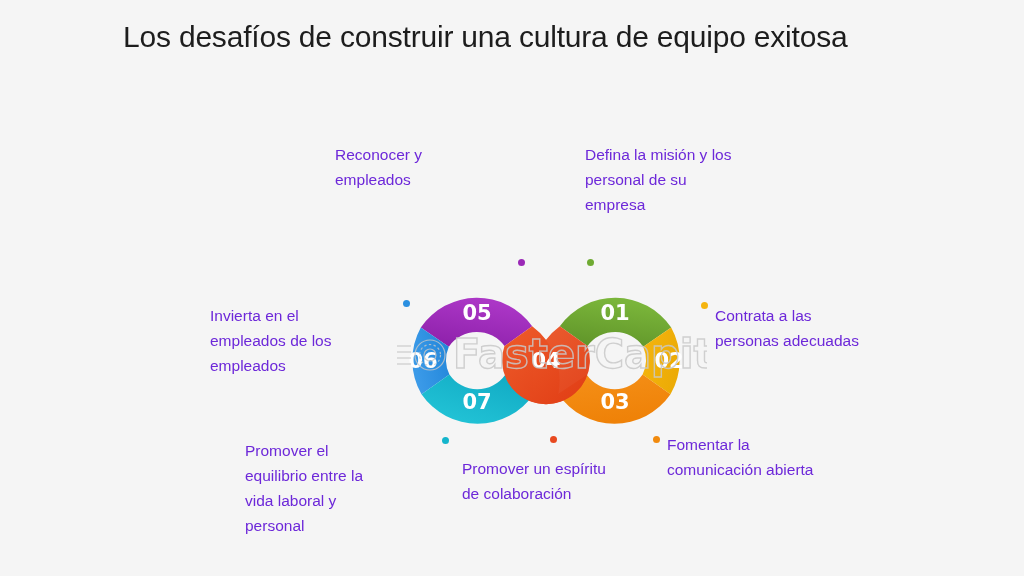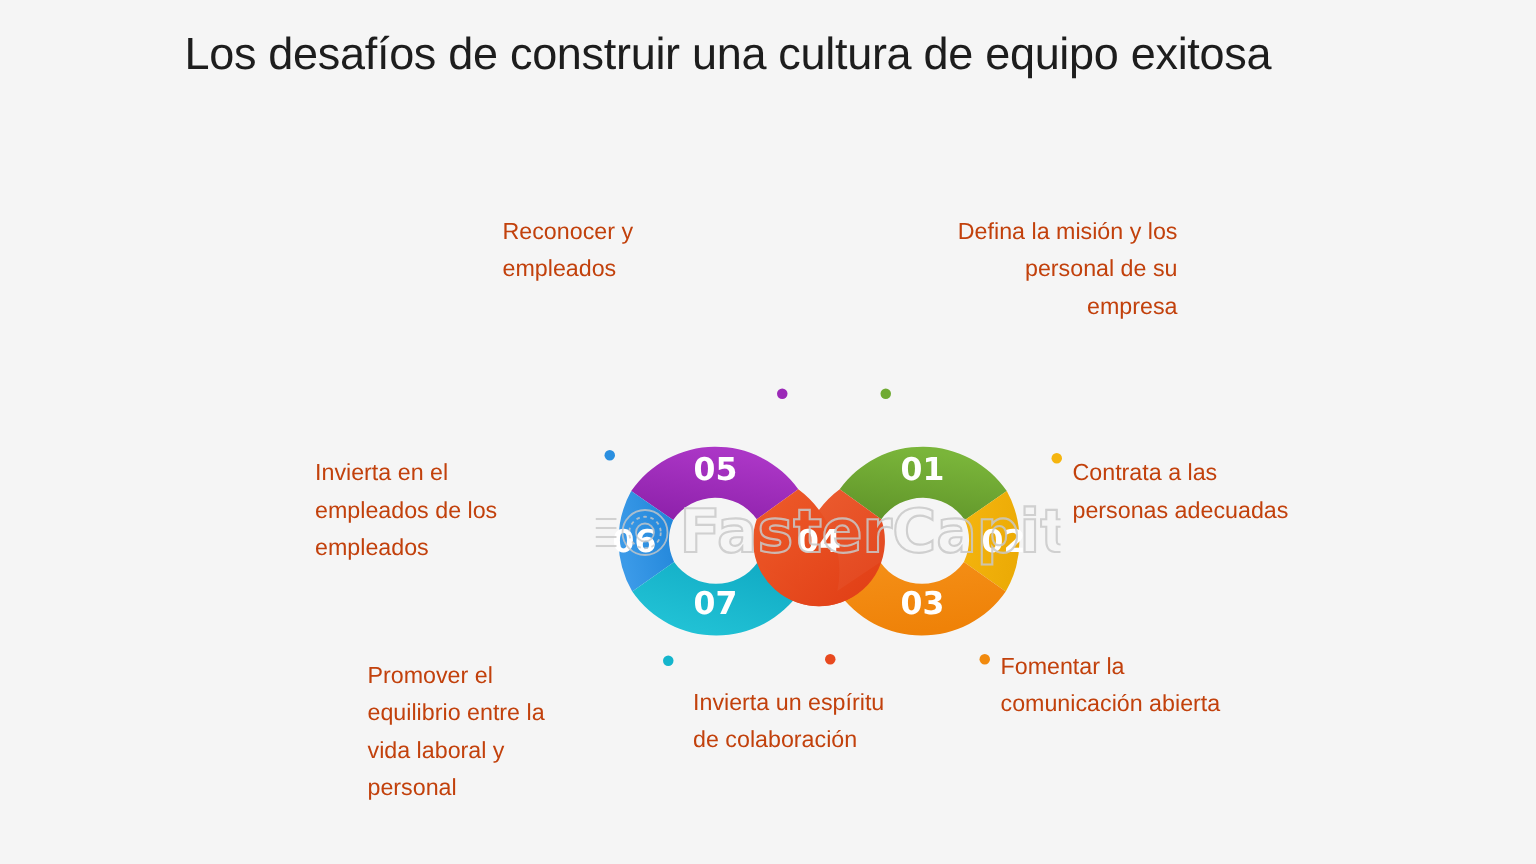--- a/index.html
+++ b/index.html
@@ -19,21 +19,21 @@
     font-weight:400;
     color:#1d1d1d;
     letter-spacing:-0.2px;
     white-space:nowrap;
   }
 
   .label{
     position:absolute;
     font-size:15.5px;
     line-height:25px;
-    color:#c2410c;
+    color:#6d28d9;
     font-family:"Liberation Sans", sans-serif;
   }
 
   .dot{
     position:absolute;
     width:7px;height:7px;
     border-radius:50%;
   }
 
   .diagram{
@@ -79,21 +79,21 @@
 
 <div id="stage">
 
   <div class="title">Los desafíos de construir una cultura de equipo exitosa</div>
 
   <div class="label" style="left:290px;top:142px;width:185px;">
     <div>Reconocer y</div>
     <div>empleados</div>
   </div>
 
-  <div class="label" style="left:540px;top:142px;width:200px;text-align:right;">
+  <div class="label" style="left:540px;top:142px;width:200px;">
     <div>Defina la misión y los</div>
     <div>personal de su</div>
     <div>empresa</div>
   </div>
 
   <div class="label" style="left:165px;top:303px;width:175px;">
     <div>Invierta en el</div>
     <div>empleados de los</div>
     <div>empleados</div>
   </div>
@@ -104,21 +104,21 @@
   </div>
 
   <div class="label" style="left:200px;top:438px;width:160px;">
     <div>Promover el</div>
     <div>equilibrio entre la</div>
     <div>vida laboral y</div>
     <div>personal</div>
   </div>
 
   <div class="label" style="left:417px;top:456px;width:195px;">
-    <div>Invierta un espíritu</div>
+    <div>Promover un espíritu</div>
     <div>de colaboración</div>
   </div>
 
   <div class="label" style="left:622px;top:432px;width:200px;">
     <div>Fomentar la</div>
     <div>comunicación abierta</div>
   </div>
 
   <div id="dots-layer">
       <div class="dot" style="left: 473px; top: 259px; background: rgb(155, 41, 183);"></div>

